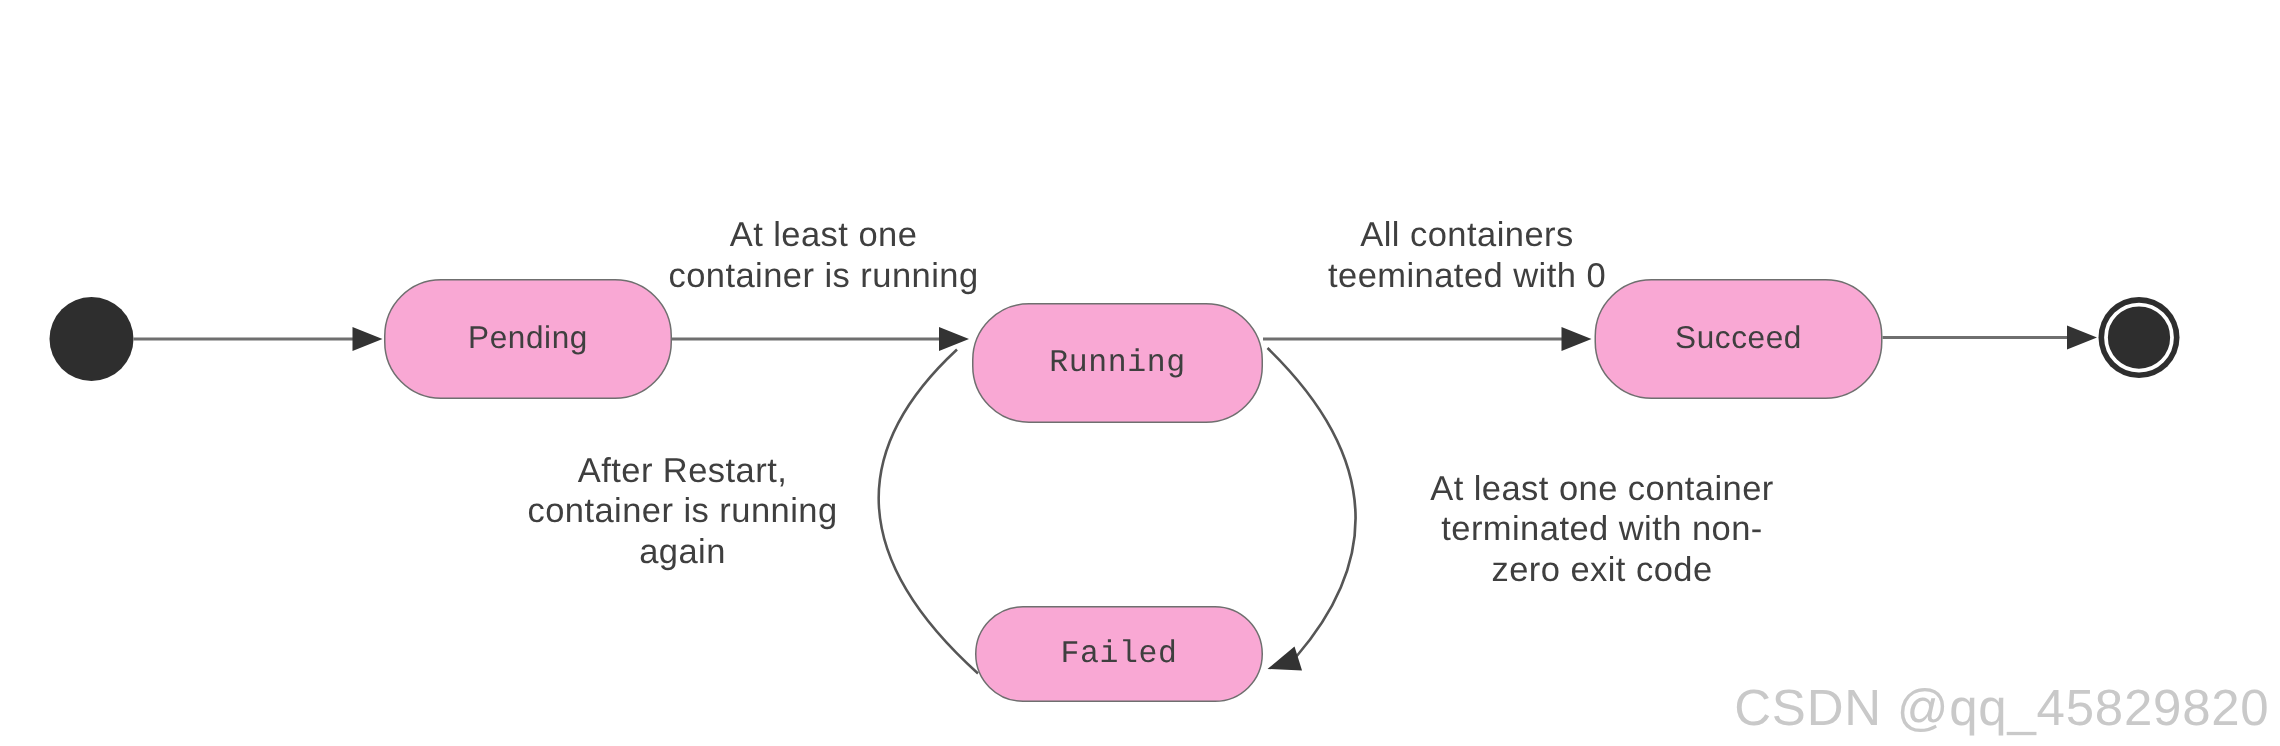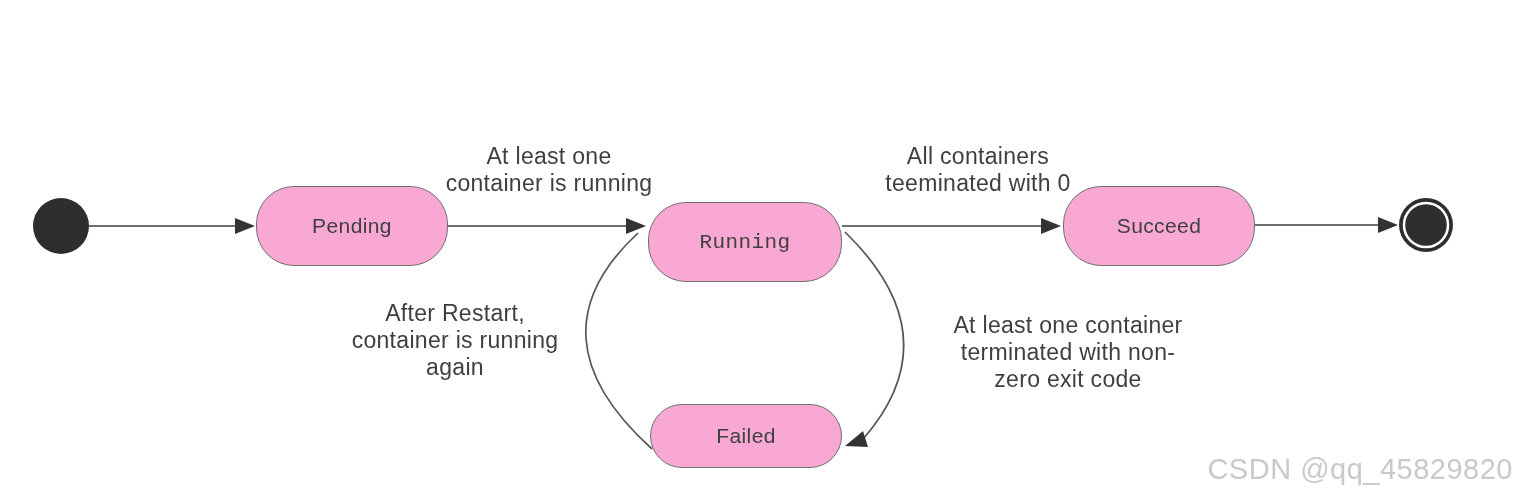--- a/index.html
+++ b/index.html
@@ -23,33 +23,33 @@
   .node-fill{fill:var(--node-fill);stroke:none;}
   .node-ring{fill:none;stroke:#ffffff;stroke-width:2.5;}
   .state{
     position:absolute;background:#f9a8d4;border:1.7px solid var(--line-color);
     border-radius:38px;display:flex;align-items:center;justify-content:center;
     font-size:21px;color:var(--text-color);letter-spacing:0.4px;box-sizing:border-box;
   }
   .state-pending{left:256px;top:186px;width:192px;height:80px;}
   .state-running{left:648px;top:202px;width:194px;height:80px;font-family:Liberation Mono, monospace;}
   .state-succeed{left:1063px;top:186px;width:192px;height:80px;}
-  .state-failed{left:650px;top:404px;width:192px;height:64px;}
+  .state-failed{left:650px;top:404px;width:192px;height:64px;font-family:Liberation Mono, monospace;}
   .edge-label{
     position:absolute;transform:translateX(-50%);text-align:center;
     white-space:pre-line;font-size:23px;line-height:27px;
     color:var(--text-color);letter-spacing:0.3px;
   }
   .lbl-accept{left:171px;top:166px;}
   .lbl-pending-running{left:549px;top:143px;}
   .lbl-running-succeed{left:951px;top:143px;margin-left:27px;}
   .lbl-failed-running{left:455px;top:300px;}
   .lbl-running-failed{left:1068px;top:312px;}
   .watermark{
-    position:absolute;right:7px;top:453px;font-size:29px;
+    position:absolute;right:7px;top:453px;font-size:34px;
     color:var(--watermark-color);letter-spacing:0.5px;
     text-shadow:1px 1px 1px rgba(255,255,255,0.9);
   }
 </style>
 </head>
 <body>
 
 <div class="canvas">
 
   <svg class="layer" viewBox="0 0 1520 497" xmlns="http://www.w3.org/2000/svg">

